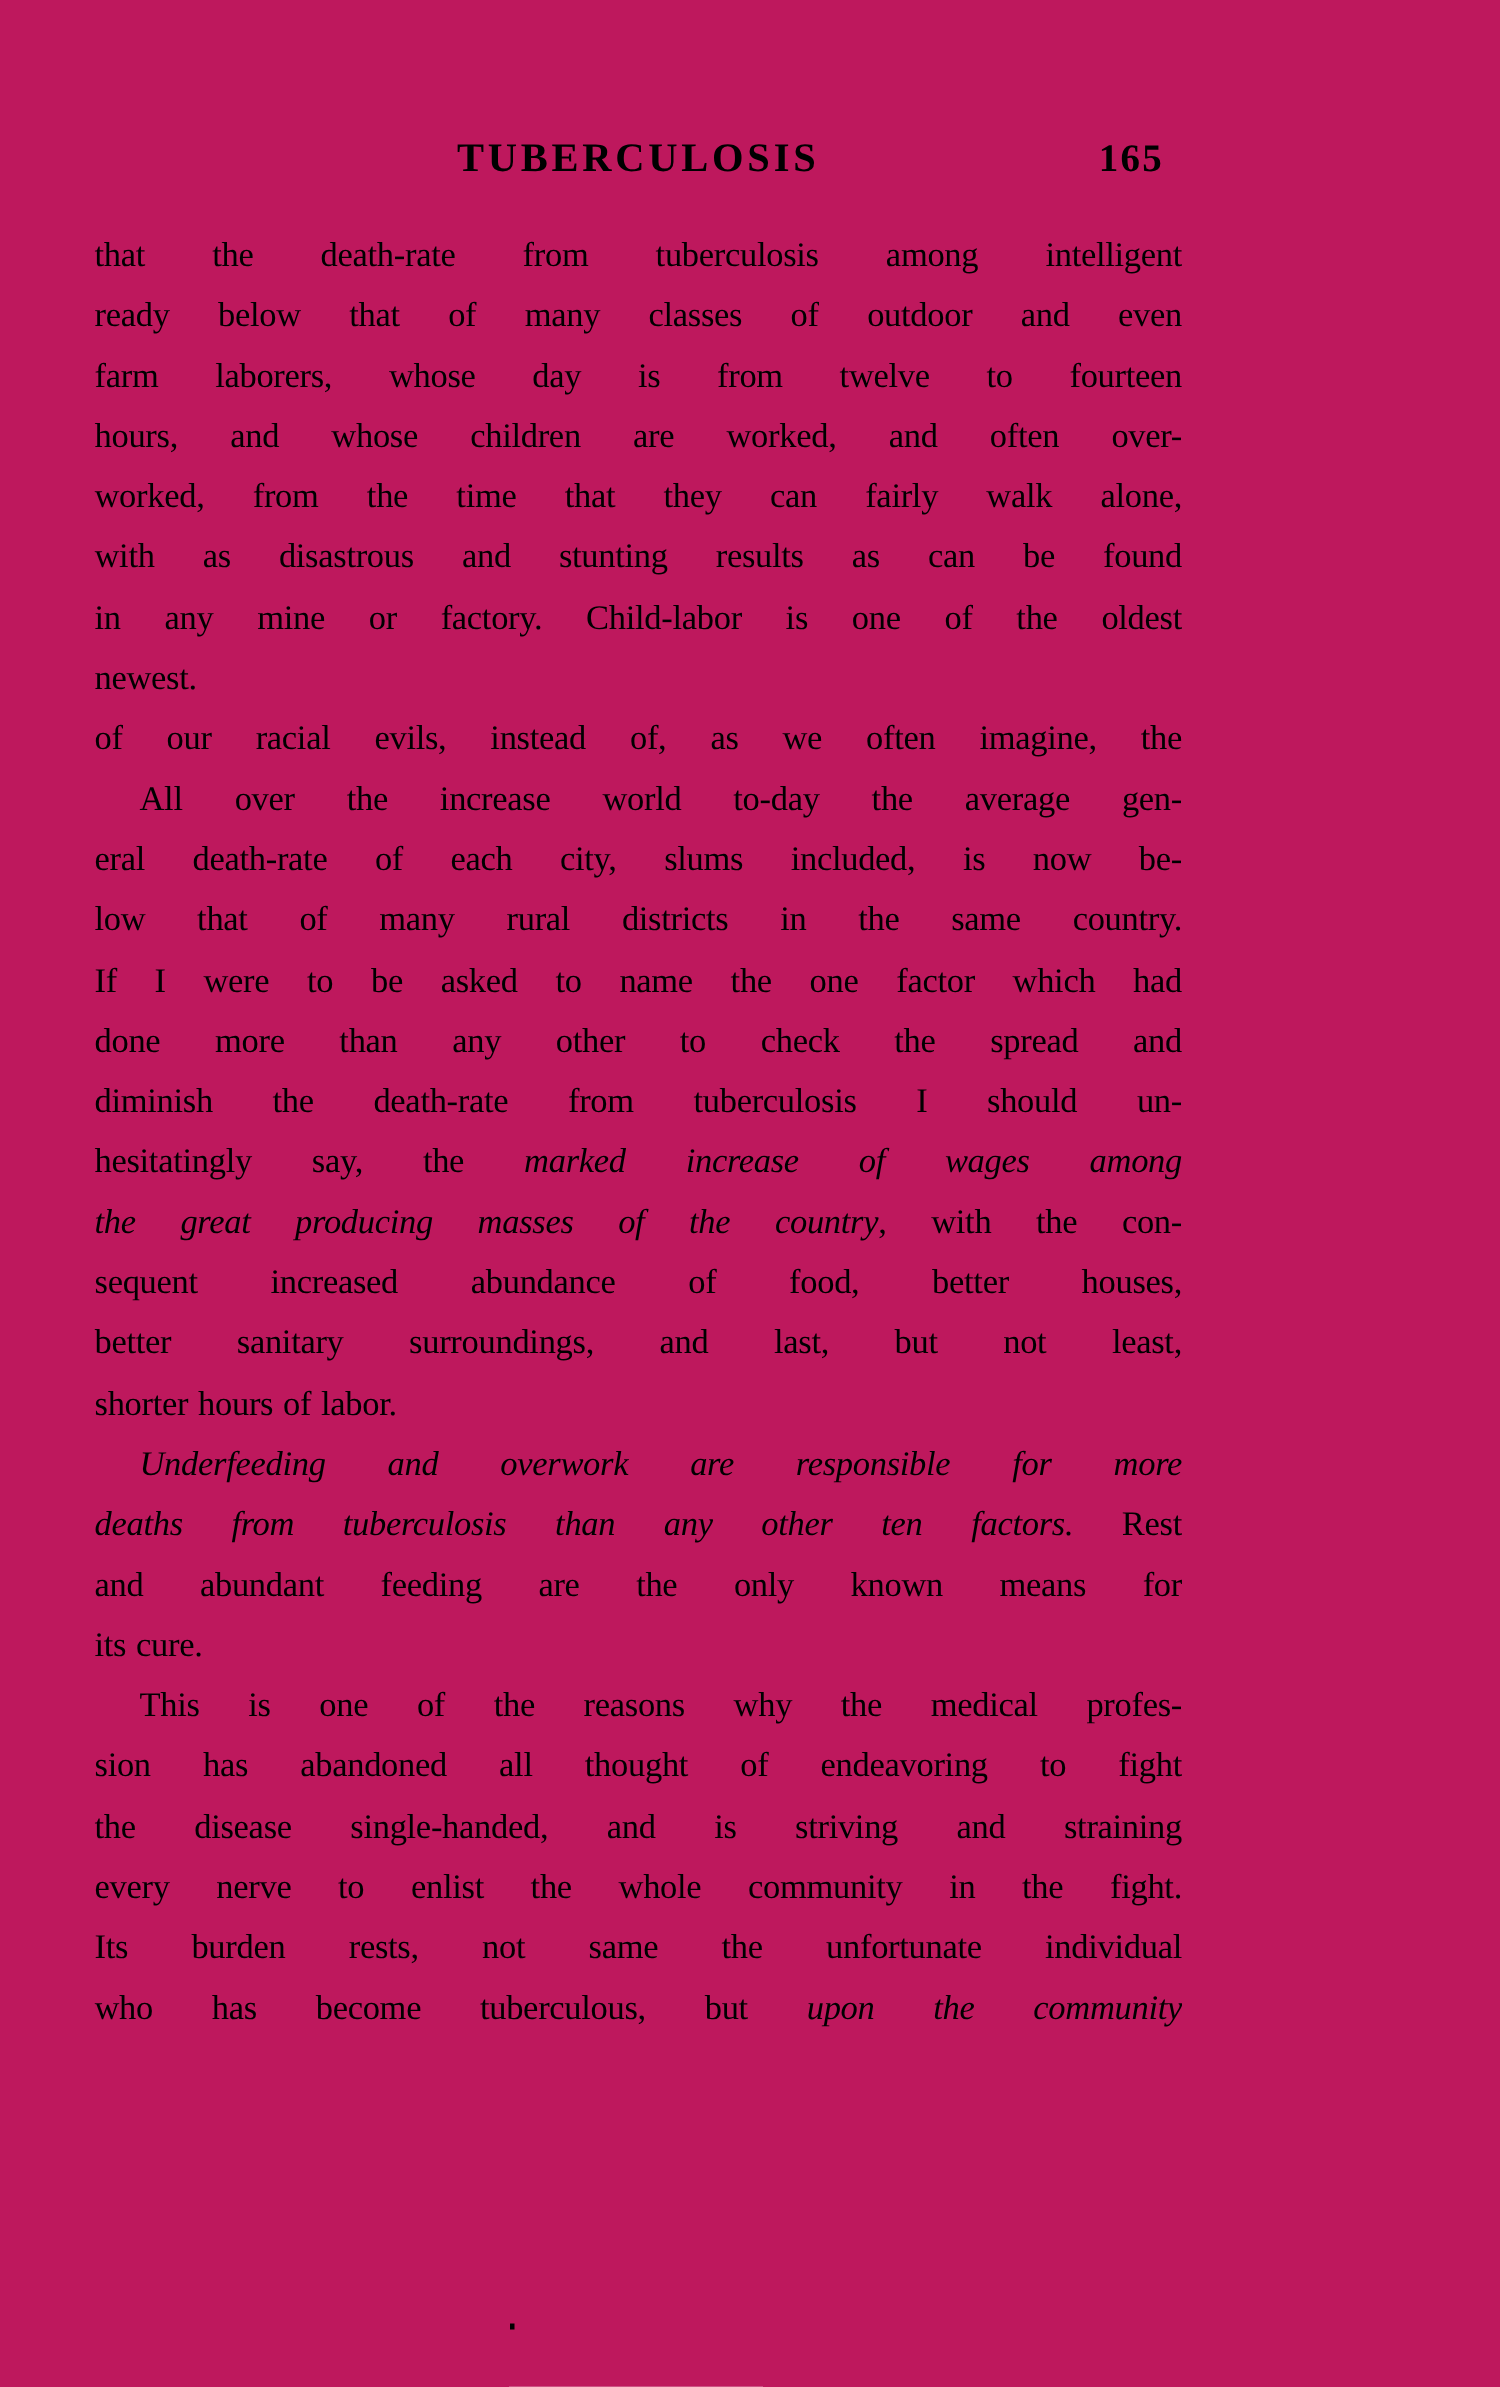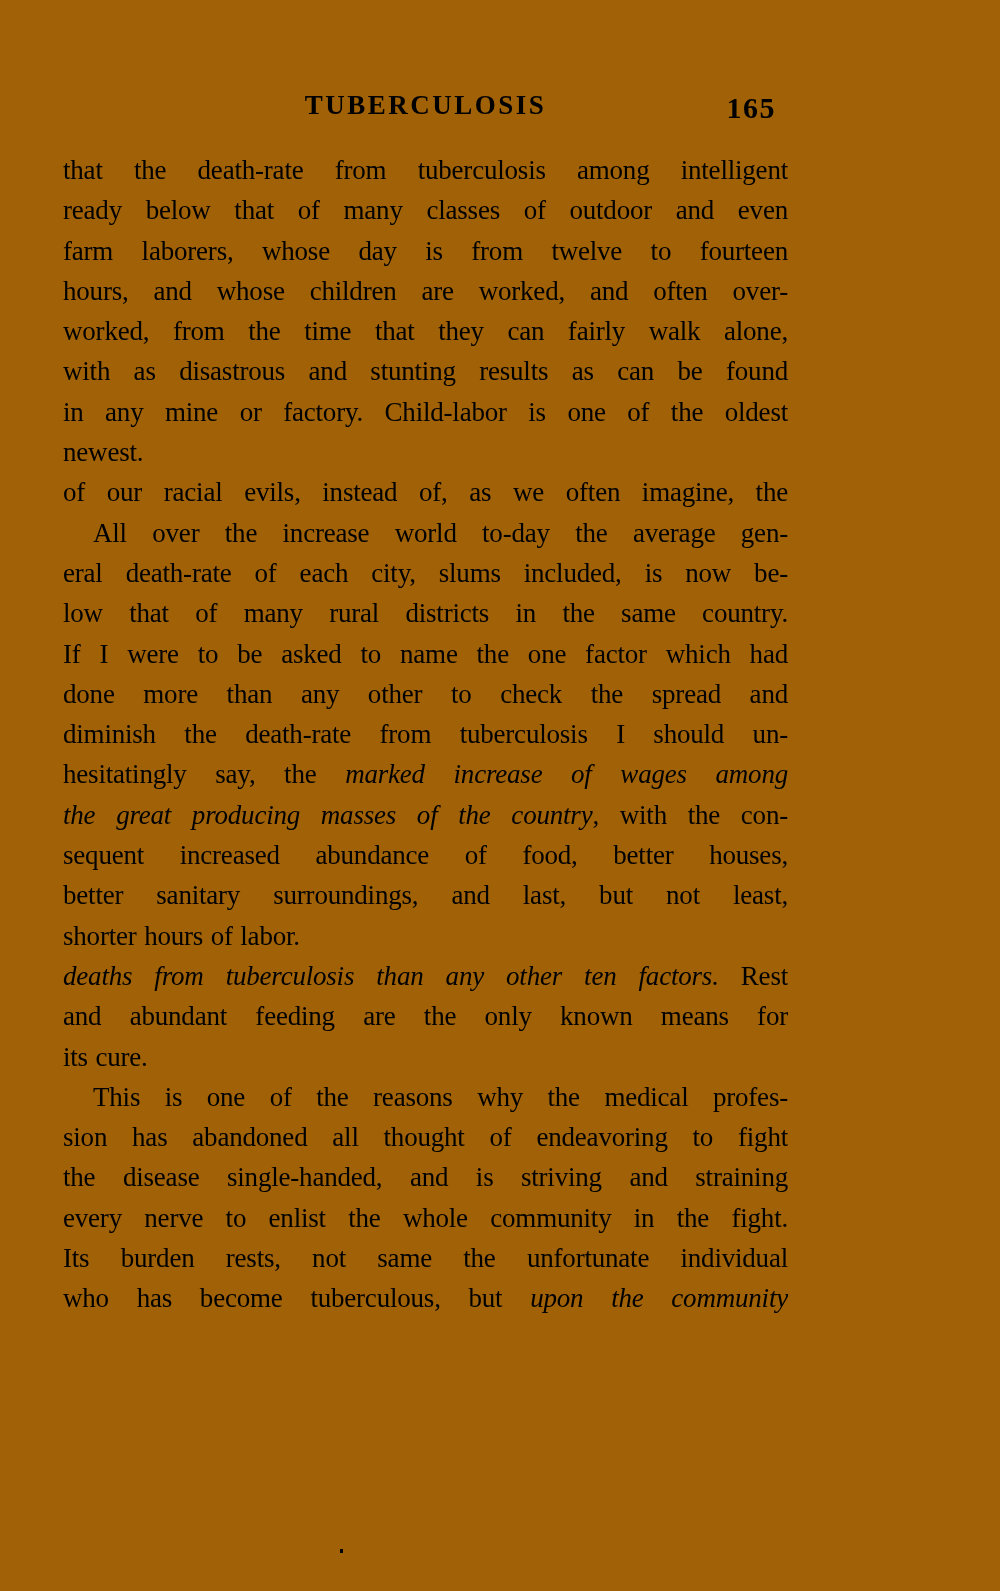--- a/index.html
+++ b/index.html
@@ -11,21 +11,21 @@
     height: 1591px;
     background: #ffffff;
     position: relative;
     font-family: "Liberation Serif", serif;
     color: #000000;
     overflow: hidden;
   }
   .page {
     position: absolute;
     inset: 0;
-    background: #a16207;
+    background: #be185d;
   }
   .running-head {
     position: absolute;
     left: 63px;
     top: 90px;
     width: 725px;
     height: 40px;
   }
   .running-title {
     position: absolute;
@@ -34,32 +34,32 @@
     top: 0;
     text-align: center;
     font-size: 27px;
     letter-spacing: 2.5px;
     font-weight: 600;
   }
   .page-number {
     position: absolute;
     right: 12px;
     top: 1px;
-    font-size: 30px;
+    font-size: 26px;
     letter-spacing: 1.5px;
     font-weight: 600;
   }
   .text-block {
     position: absolute;
     left: 63px;
     top: 150px;
     width: 725px;
   }
   .line {
-    font-size: 27px;
+    font-size: 23px;
     line-height: 40.3px;
     height: 40.3px;
     letter-spacing: -0.2px;
     word-spacing: 1px;
     text-align: justify;
     text-align-last: justify;
     overflow: hidden;
     white-space: normal;
   }
   .line.end {
@@ -104,20 +104,21 @@
       <div class="line"><span>eral death-rate of each city, slums included, is now be-</span></div>
       <div class="line"><span>low that of many rural districts in the same country.</span></div>
       <div class="line"><span>If I were to be asked to name the one factor which had</span></div>
       <div class="line"><span>done more than any other to check the spread and</span></div>
       <div class="line"><span>diminish the death-rate from tuberculosis I should un-</span></div>
       <div class="line"><span>hesitatingly say, the </span><span class="it">marked increase of wages among</span></div>
       <div class="line"><span class="it">the great producing masses of the country</span><span>, with the con-</span></div>
       <div class="line"><span>sequent increased abundance of food, better houses,</span></div>
       <div class="line"><span>better sanitary surroundings, and last, but not least,</span></div>
       <div class="line end"><span>shorter hours of labor.</span></div>
+      <div class="line indent"><span class="it">Underfeeding and overwork are responsible for more</span></div>
       <div class="line"><span class="it">deaths from tuberculosis than any other ten factors.</span><span> Rest</span></div>
       <div class="line"><span>and abundant feeding are the only known means for</span></div>
       <div class="line end"><span>its cure.</span></div>
       <div class="line indent"><span>This is one of the reasons why the medical profes-</span></div>
       <div class="line"><span>sion has abandoned all thought of endeavoring to fight</span></div>
       <div class="line"><span>the disease single-handed, and is striving and straining</span></div>
       <div class="line"><span>every nerve to enlist the whole community in the fight.</span></div>
       <div class="line"><span>Its burden rests, not same the unfortunate individual</span></div>
       <div class="line"><span>who has become tuberculous, but </span><span class="it">upon the community</span></div>
     </div>

